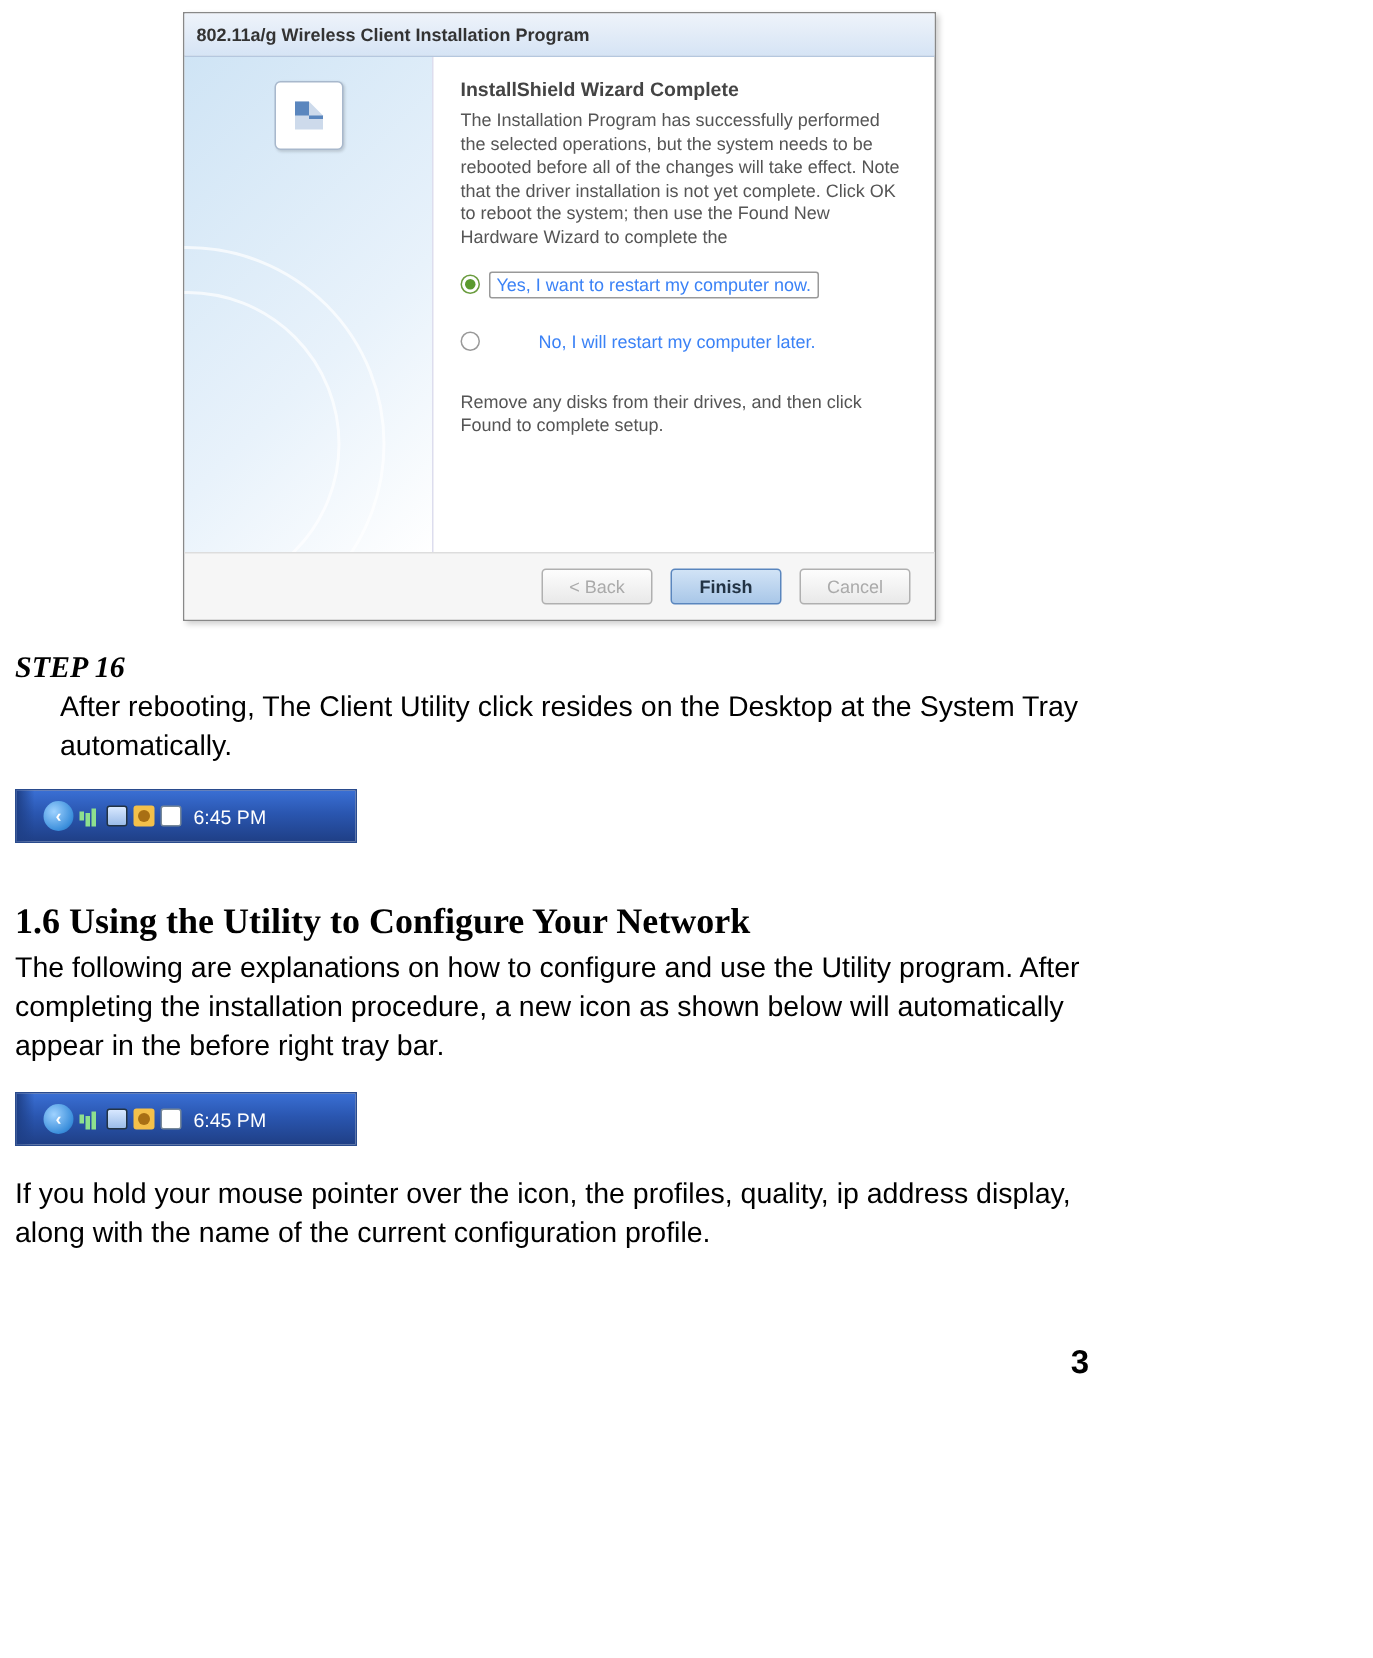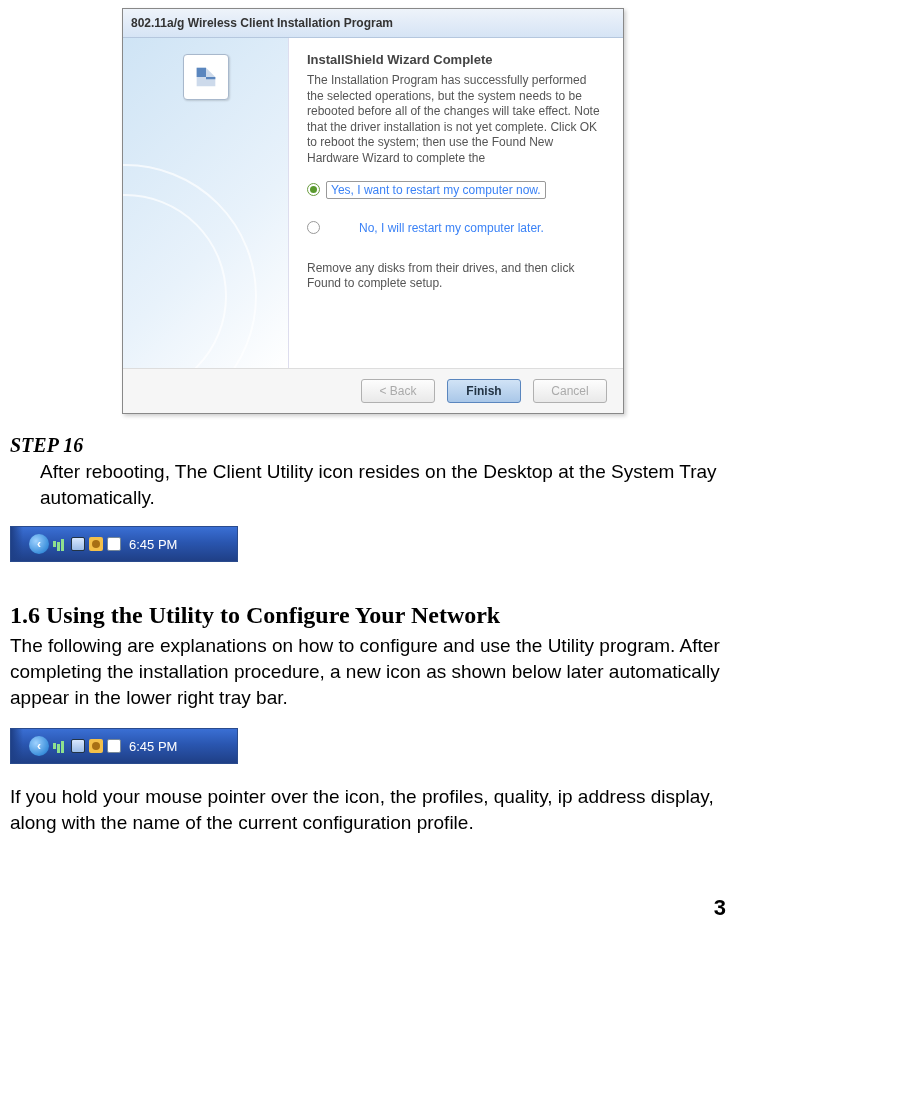--- a/index.html
+++ b/index.html
@@ -230,36 +230,36 @@
       <div class="btn primary">
           <span>Finish</span>
         </div>
       <div class="btn disabled">
           <span>Cancel</span>
         </div>
     </div>
   </div>
 
   <div class="step-heading">STEP 16</div>
-  <div class="step-para">After rebooting, The Client Utility icon resides on the Desktop at the System Tray automatically.</div>
+  <div class="step-para">After rebooting, The Client Utility click resides on the Desktop at the System Tray automatically.</div>
 
   <div class="tray">
     <span class="tray-cap"></span>
     <span class="chev">‹</span>
     <span class="tray-icons">
       <span class="ti bars"></span>
       <span class="ti monitor"></span>
       <span class="ti shield"></span>
       <span class="ti app"></span>
     </span>
     <span class="time">6:45 PM</span>
   </div>
 
   <div class="section-heading">1.6 Using the Utility to Configure Your Network</div>
-  <div class="body-text">The following are explanations on how to configure and use the Utility program. After completing the installation procedure, a new icon as shown below later automatically appear in the lower right tray bar.</div>
+  <div class="body-text">The following are explanations on how to configure and use the Utility program. After completing the installation procedure, a new icon as shown below will automatically appear in the before right tray bar.</div>
 
   <div class="tray">
     <span class="tray-cap"></span>
     <span class="chev">‹</span>
     <span class="tray-icons">
       <span class="ti bars"></span>
       <span class="ti monitor"></span>
       <span class="ti shield"></span>
       <span class="ti app"></span>
     </span>

